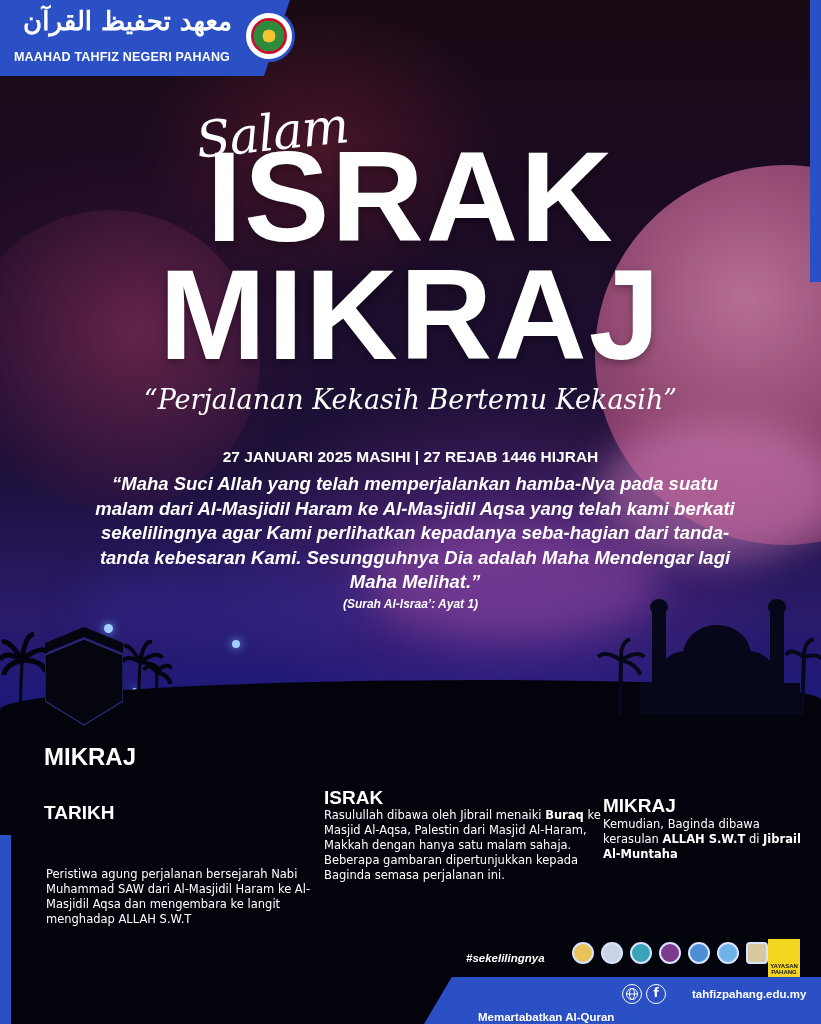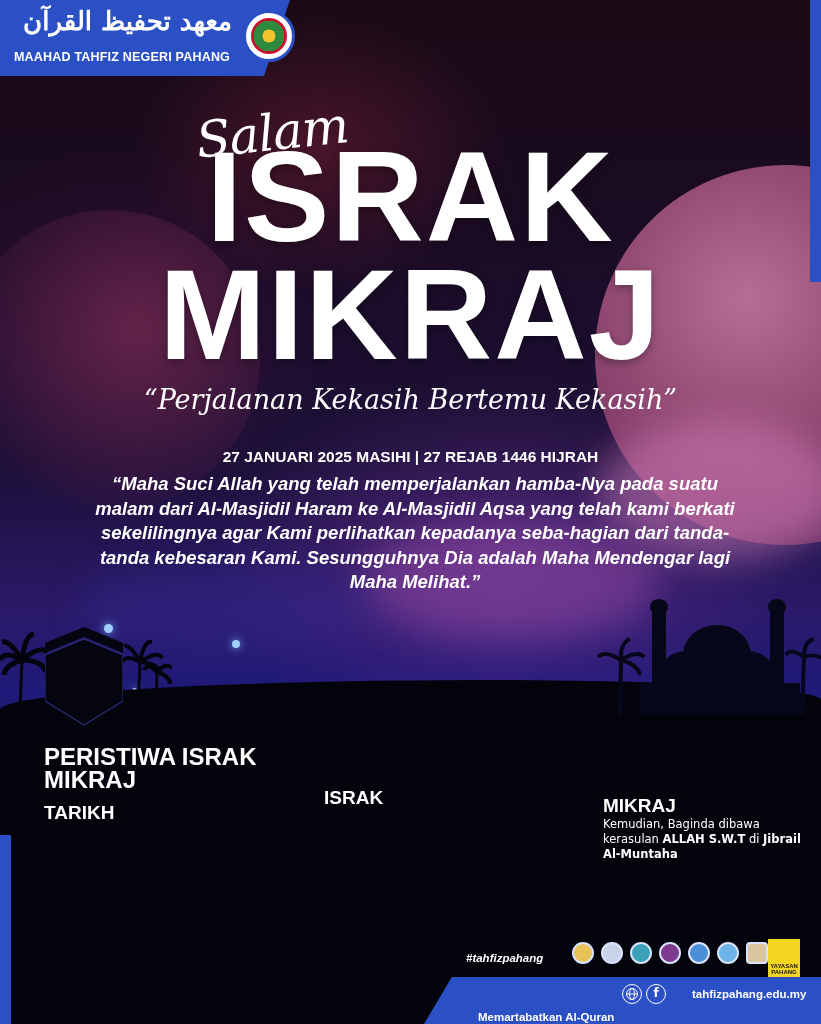--- a/index.html
+++ b/index.html
@@ -73,20 +73,21 @@
   <div class="crest">
       <div class="crest-inner"></div>
     </div>
 
   <div class="salam">Salam</div>
   <div class="t1">ISRAK</div>
   <div class="t2">MIKRAJ</div>
   <div class="tagline">“Perjalanan Kekasih Bertemu Kekasih”</div>
   <div class="date">27 JANUARI 2025 MASIHI  |  27 REJAB 1446 HIJRAH</div>
   <div class="quote">“Maha Suci Allah yang telah memperjalankan hamba-Nya pada suatu malam dari Al-Masjidil Haram ke Al-Masjidil Aqsa yang telah kami berkati sekelilingnya agar Kami perlihatkan kepadanya seba-hagian dari tanda-tanda kebesaran Kami. Sesungguhnya Dia adalah Maha Mendengar lagi Maha Melihat.”</div>
+  <div class="ref">(Surah Al-Israa’: Ayat 1)</div>
 
   <div class="star" style="left:104px;top:624px;width:9px;height:9px;"></div>
   <div class="star" style="left:232px;top:640px;width:8px;height:8px;"></div>
   <div class="star" style="left:93px;top:694px;width:8px;height:8px;"></div>
   <div class="star" style="left:132px;top:688px;width:5px;height:5px;"></div>
 
   <div class="ground"></div>
 
   <svg class="sil" style="left:0;top:630px" width="50" height="80">
     <path d="M20 80 L22 30" stroke="#04040f" stroke-width="3"></path>
@@ -114,33 +115,34 @@
     <ellipse cx="158" cy="78" rx="26" ry="22" fill="#07071a"></ellipse>
     <rect x="50" y="88" width="160" height="32" fill="#07071a"></rect>
     <path d="M127 30 L127 44" stroke="#07071a" stroke-width="2"></path>
     <path d="M30 120 L31 65 M31 65 Q15 55 8 62 M31 65 Q30 48 40 44 M31 65 Q48 55 54 62 M31 65 Q48 70 50 80" stroke="#07071a" stroke-width="4" fill="none"></path>
     <path d="M212 120 L214 62 M214 62 Q200 52 196 60 M214 62 Q214 46 224 44 M214 62 Q228 58 231 64" stroke="#07071a" stroke-width="4" fill="none"></path>
   </svg>
 
   <div class="left-bar"></div>
 
   <div class="h-main">
-    <div>PERISTIWA ISRAK</div>
     <div>MIKRAJ</div>
   </div>
 
   <div class="h-sub" style="left:44px;top:803px;">TARIKH</div>
 
+  <div class="body-t" style="left:46px;top:867px;width:270px;">Peristiwa agung perjalanan bersejarah Nabi Muhammad SAW dari Al-Masjidil Haram ke Al-Masjidil Aqsa dan mengembara ke langit menghadap ALLAH S.W.T</div>
 
   <div class="h-sub" style="left:324px;top:788px;">ISRAK</div>
+  <div class="body-t" style="left:324px;top:808px;width:280px;"><span>Rasulullah dibawa oleh Jibrail menaiki </span><b>Buraq</b><span> ke Masjid Al-Aqsa, Palestin dari Masjid Al-Haram, Makkah dengan hanya satu malam sahaja. Beberapa gambaran dipertunjukkan kepada Baginda semasa perjalanan ini.</span></div>
 
   <div class="h-sub" style="left:603px;top:796px;">MIKRAJ</div>
   <div class="body-t" style="left:603px;top:817px;width:200px;"><span>Kemudian, Baginda dibawa kerasulan </span><b>ALLAH S.W.T</b><span> di </span><b>Jibrail Al-Muntaha</b></div>
 
-  <div class="hashtag">#tahfizpahang</div>
+  <div class="hashtag">#sekelilingnya</div>
   <div class="logos">
     <div class="logo" style="background:#e9c35a;"></div>
     <div class="logo" style="background:#c9d3e8;"></div>
     <div class="logo" style="background:#3aa3b8;"></div>
     <div class="logo" style="background:#7d3a8e;"></div>
     <div class="logo" style="background:#4c8fd6;"></div>
     <div class="logo" style="background:#6fb2e8;"></div>
     <div class="logo" style="background:#d9c7a0;border-radius:4px;"></div>
   </div>
   <div class="yayasan">YAYASAN PAHANG</div>

